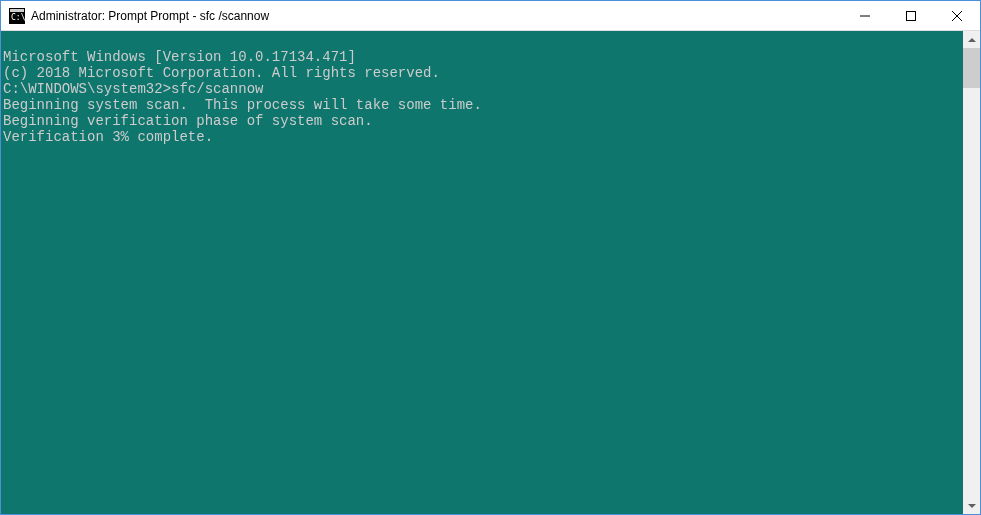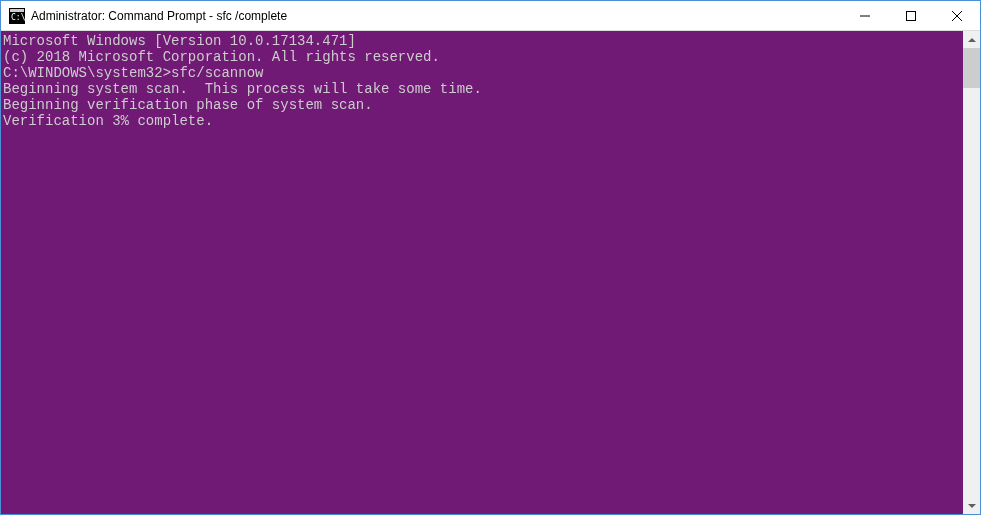--- a/index.html
+++ b/index.html
@@ -66,26 +66,26 @@
       height: 10px;
     }
     .console-area {
       flex: 1;
       display: flex;
       background: #000;
       overflow: hidden;
     }
     .console-content {
       flex: 1;
-      background: #701a75;
+      background: #0f766e;
       color: #ccc;
       font-family: Consolas, "Courier New", monospace;
       font-size: 14px;
       line-height: 16px;
-      padding: 2px 0 0 2px;
+      padding: 18px 0 0 2px;
       white-space: pre;
       overflow: hidden;
     }
     .scrollbar {
       width: 17px;
       background: #f0f0f0;
       display: flex;
       flex-direction: column;
       flex-shrink: 0;
     }
@@ -119,21 +119,21 @@
 
 <div class="window">
   <div class="titlebar">
     <span class="titlebar-icon">
       <svg viewBox="0 0 16 16">
         <rect x="0" y="0" width="16" height="16" fill="#000"></rect>
         <rect x="1" y="1" width="14" height="3" fill="#ccc"></rect>
         <text x="2" y="12" font-size="8" fill="#fff" font-family="monospace">C:\</text>
       </svg>
     </span>
-    <span class="titlebar-title">Administrator: Command Prompt - sfc /complete</span>
+    <span class="titlebar-title">Administrator: Prompt Prompt - sfc /scannow</span>
     <div class="window-controls">
       <div class="window-control">
         <svg viewBox="0 0 10 10">
             <line x1="0" y1="5" x2="10" y2="5" stroke="#000" stroke-width="1"></line>
           </svg>
       </div>
       <div class="window-control">
         <svg viewBox="0 0 10 10">
             <rect x="0.5" y="0.5" width="9" height="9" fill="none" stroke="#000" stroke-width="1"></rect>
           </svg>

